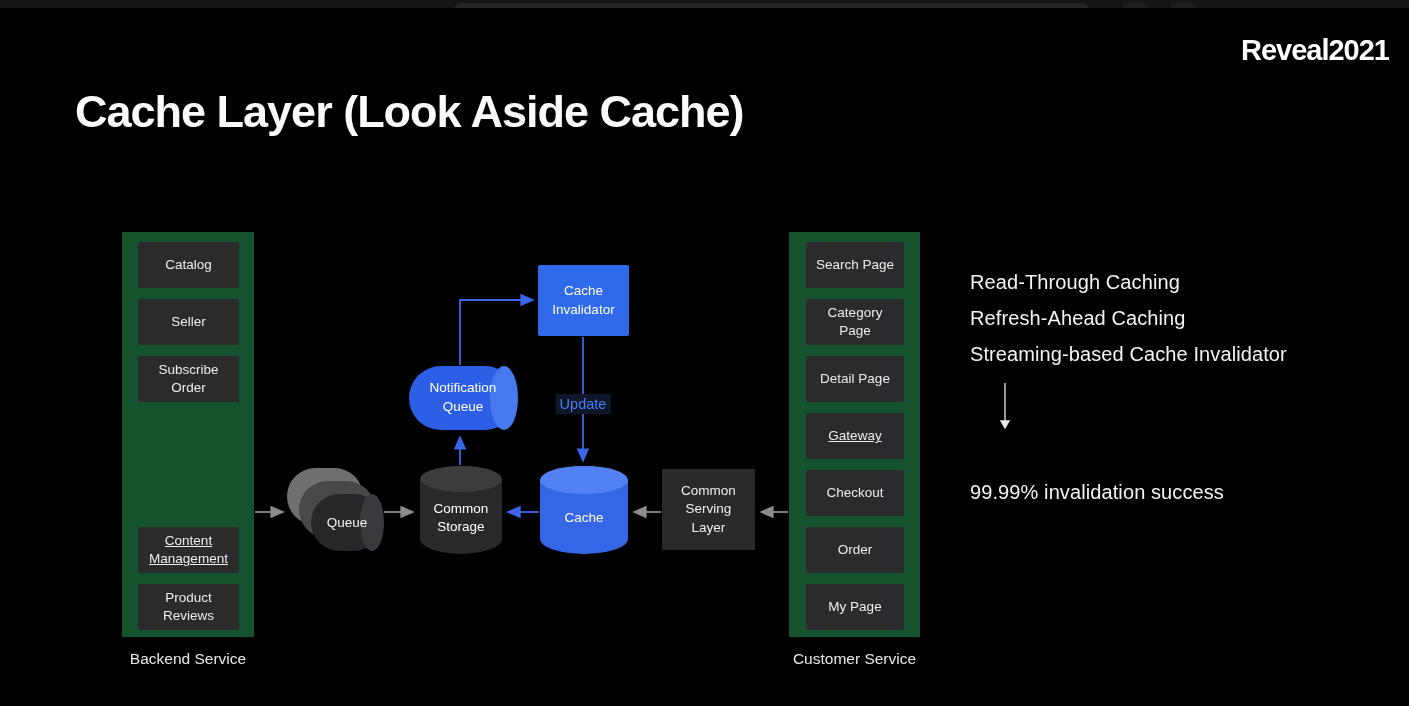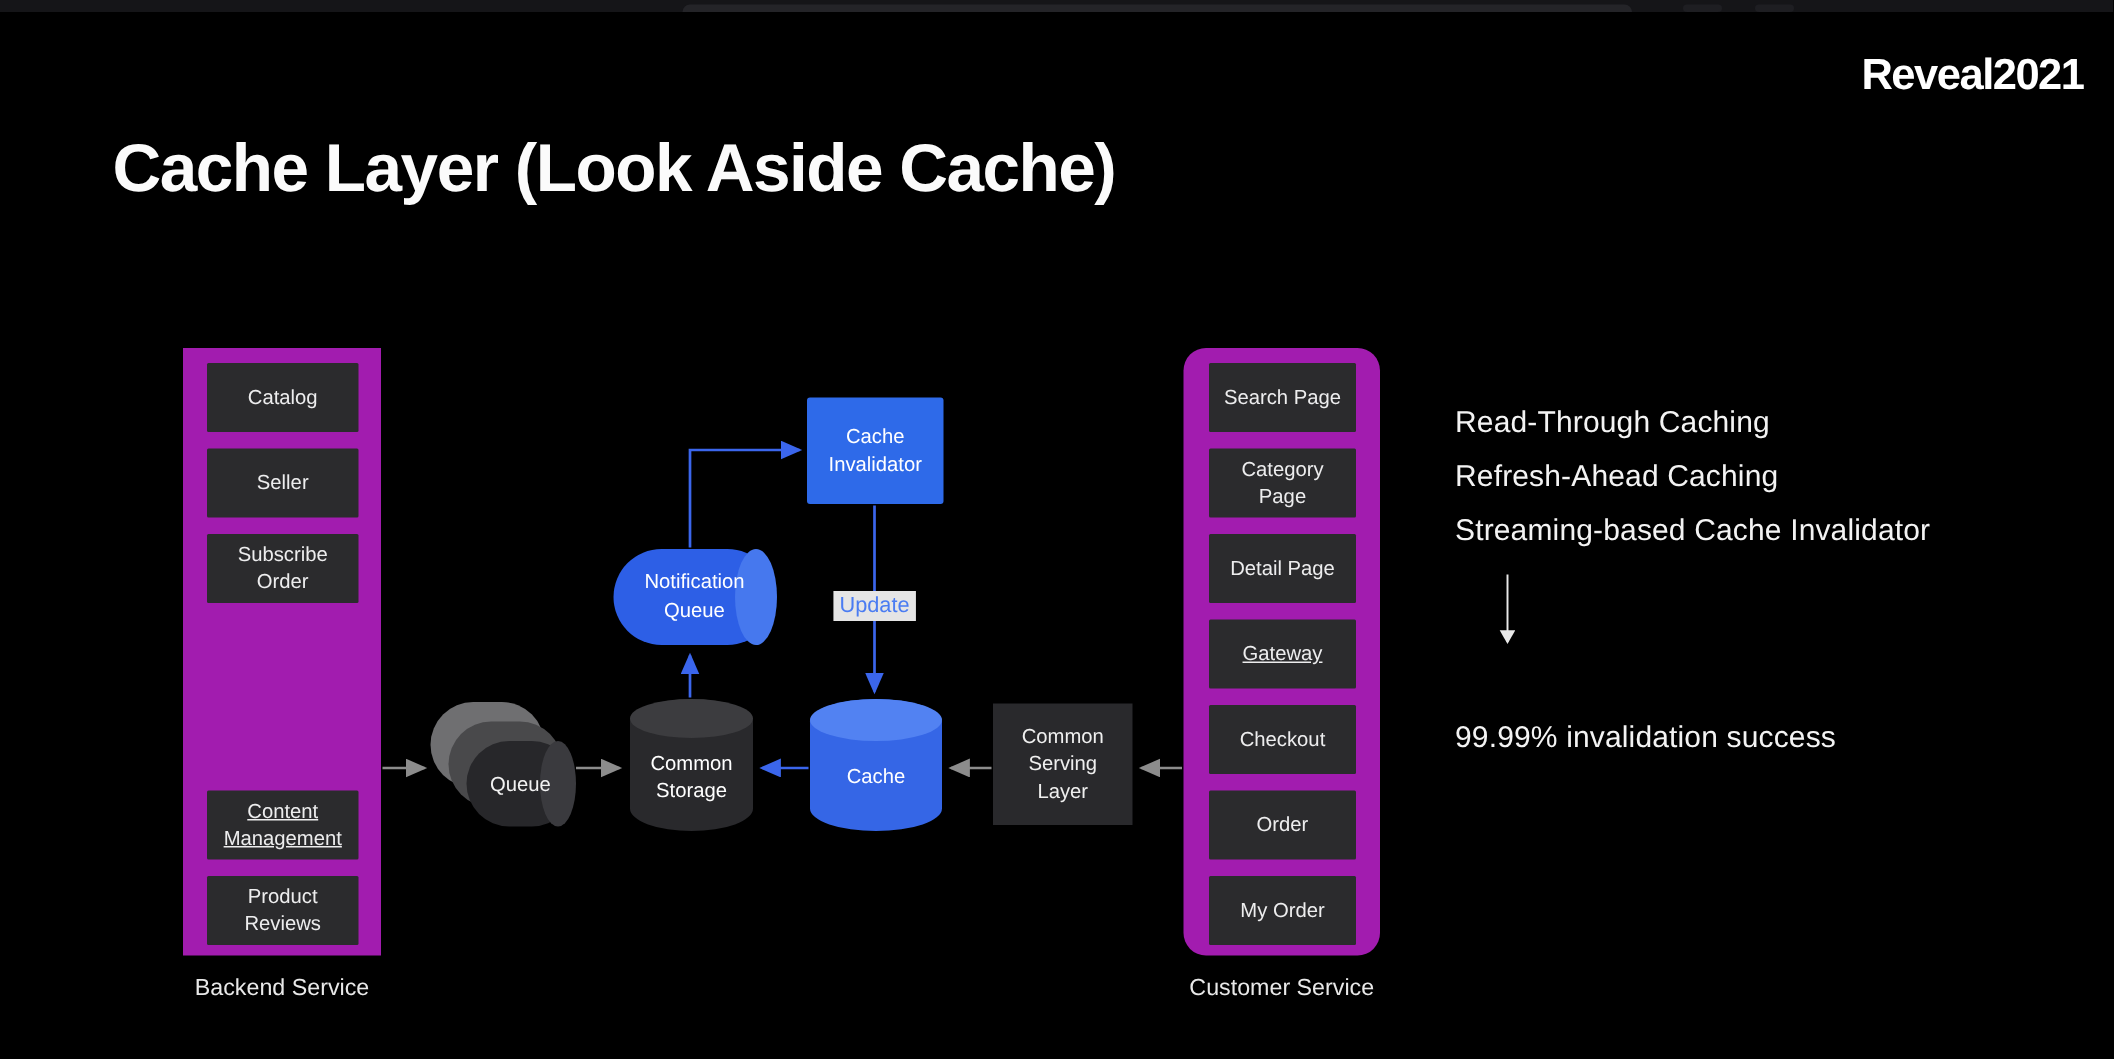--- a/index.html
+++ b/index.html
@@ -12,28 +12,28 @@
 
   
   .topbar { top:0; left:0; width:1409px; height:8px; background:#151518; }
   .addrbar { top:3px; left:455px; width:633px; height:5px; background:#242428; border-radius:6px 6px 0 0; }
   .ext { top:3px; width:26px; height:5px; background:#1e1e22; border-radius:3px; }
 
   .logo { top:34px; right:20px; font-size:29px; font-weight:800; letter-spacing:-1px; color:#ffffff; }
   .title { top:86px; left:75px; font-size:45px; font-weight:700; letter-spacing:-1px; color:#fbfbfb; }
 
   
-  .panel { background:#a21caf; }
+  .panel { background:#14532d; }
   .panel-box {
     position:absolute; height:46px; background:#2b2b2d; color:#ededee;
     font-size:13.5px; line-height:1.3; display:flex; align-items:center; justify-content:center;
     text-align:center; white-space:pre-line; border-radius:1px;
   }
   #backend-panel  { left:122px; top:232px; width:132px; height:405px; }
-  #customer-panel { left:789px; top:232px; width:131px; height:405px;border-radius:15px; }
+  #customer-panel { left:789px; top:232px; width:131px; height:405px; }
   #backend-panel  .panel-box { left:16px; width:101px; }
   #customer-panel .panel-box { left:17px; width:98px; }
   .panel-label { color:#e8e8e8; font-size:15.5px; text-align:center; }
 
   
   .dark-box {
     background:#29292c; color:#efefef; font-size:13.5px; line-height:1.35;
     display:flex; align-items:center; justify-content:center; text-align:center; white-space:pre-line;
   }
   .blue-box {
@@ -42,21 +42,21 @@
     border-radius:2px;
   }
   .vcyl-top { position:absolute; left:0; top:0; width:100%; border-radius:50%; }
   .vcyl-text {
     position:absolute; left:0; right:0; top:0; bottom:0; display:flex; align-items:center; justify-content:center;
     padding-top:16px; text-align:center; font-size:13.5px; line-height:1.35; white-space:pre-line; color:#fff;
   }
   .hcap { position:absolute; right:-1px; top:0; height:100%; border-radius:50%; }
   .queue-cyl { border-radius:29px; }
   .update-label {
-    color:#4a7cf2; font-size:14.5px; font-weight:500; background:#e5e5e5; padding:2px 4px;
+    color:#4a7cf2; font-size:14.5px; font-weight:500; background:#0f172a; padding:2px 4px;
   }
   .note-line { left:970px; font-size:20px; color:#f3f3f3; letter-spacing:0.1px; }
 </style>
 </head>
 <body>
 
 <div id="slide">
 
   <div class="abs topbar">
     <div class="abs addrbar"></div>
@@ -80,21 +80,21 @@
   <div class="abs panel-label" style="left:122px; top:650px; width:132px;">Backend Service</div>
 
   <div class="abs panel" id="customer-panel">
     <div class="panel-box" style="top:10px;">Search Page</div>
     <div class="panel-box" style="top:67px;">Category
 Page</div>
     <div class="panel-box" style="top:124px;">Detail Page</div>
     <div class="panel-box" style="top:181px;text-decoration:underline;">Gateway</div>
     <div class="panel-box" style="top:238px;">Checkout</div>
     <div class="panel-box" style="top:295px;">Order</div>
-    <div class="panel-box" style="top:352px;">My Order</div>
+    <div class="panel-box" style="top:352px;">My Page</div>
   </div>
   <div class="abs panel-label" style="left:789px; top:650px; width:131px;">Customer Service</div>
 
   <div class="abs queue-cyl" style="left:287px; top:468px; width:76px; height:57px; background:#6f6f71;"></div>
   <div class="abs queue-cyl" style="left:299px; top:481px; width:76px; height:57px; background:#49494b;"></div>
   <div class="abs queue-cyl" style="left:311px; top:494px; width:72px; height:57px; background:#27272a; color:#f2f2f2;
        display:flex; align-items:center; justify-content:center; font-size:13.5px;">
     <div class="hcap" style="width:24px; background:#3a3a3e;"></div>
     <span style="position:relative;">Queue</span>
   </div>

